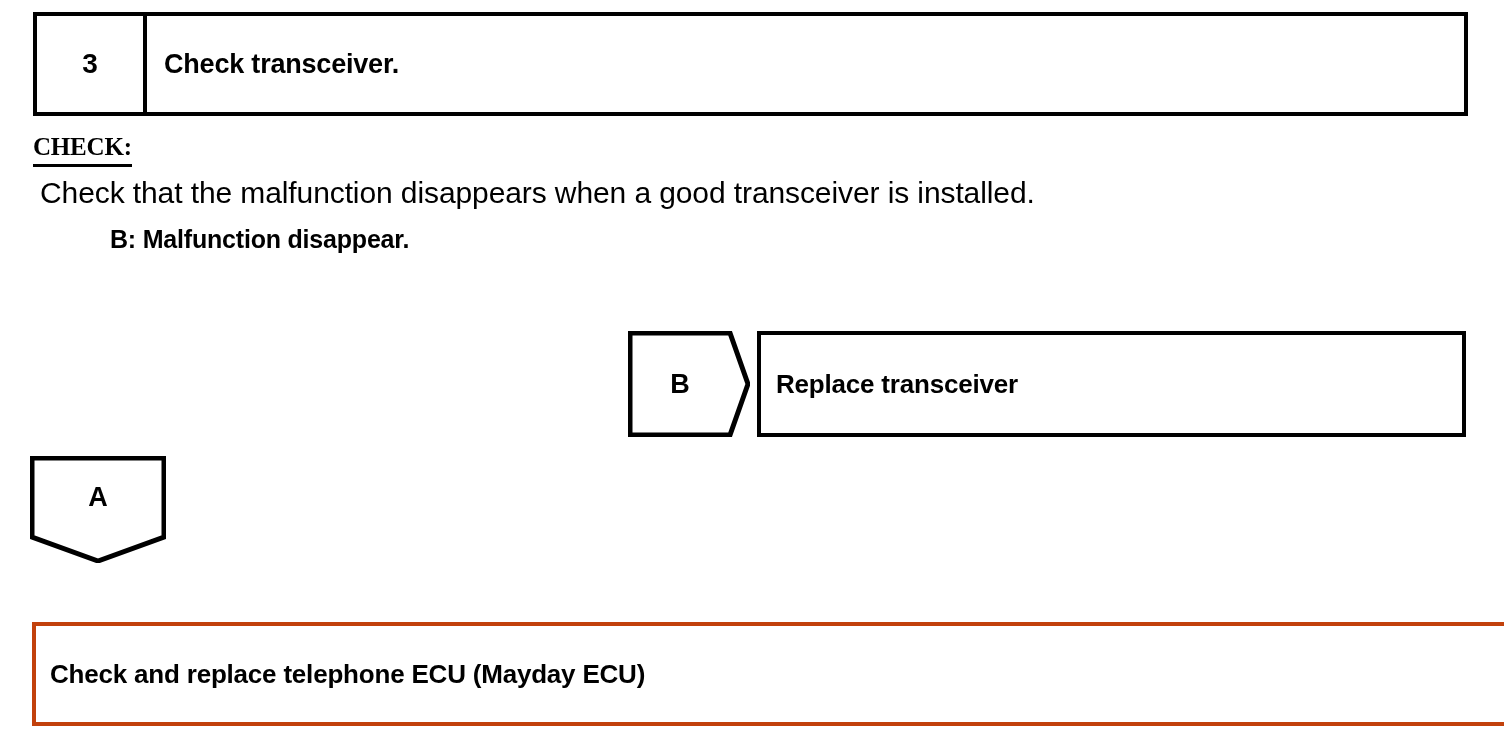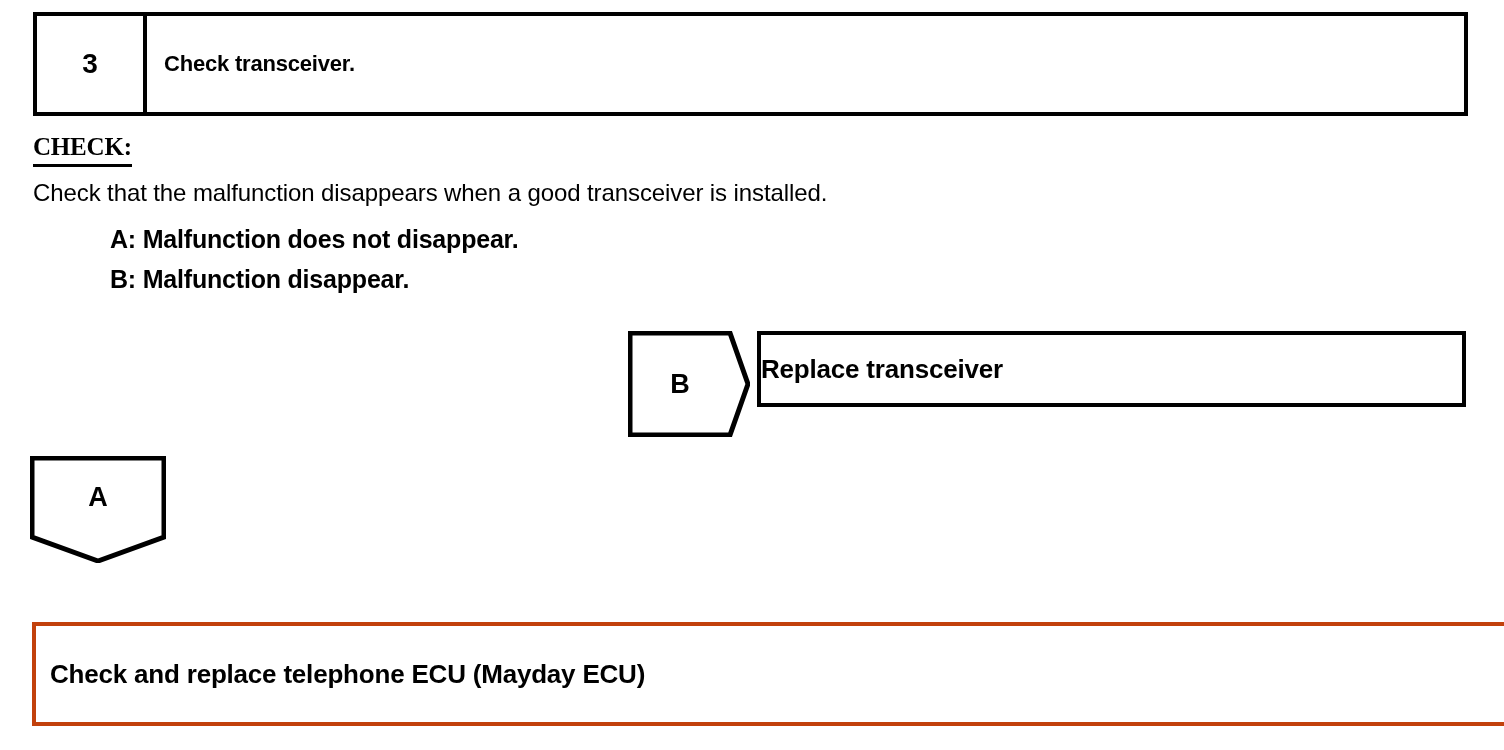--- a/index.html
+++ b/index.html
@@ -37,21 +37,21 @@
     justify-content: center;
     font-size: 28px;
     font-weight: bold;
   }
   .step-title-cell {
     flex: 1;
     display: flex;
     align-items: center;
     padding-left: 17px;
     box-sizing: border-box;
-    font-size: 22px;
+    font-size: 27px;
     font-weight: bold;
     letter-spacing: -0.2px;
   }
 
   
   .text-block {
     position: absolute;
     left: 33px;
     top: 130px;
     width: 1200px;
@@ -60,25 +60,26 @@
     font-size: 25px;
     font-weight: bold;
     line-height: 34px;
     display: inline-block;
     border-bottom: 3px solid #000;
     padding-bottom: 0px;
     letter-spacing: -0.2px;
     font-family: Liberation Serif, serif;
   }
   .body-line {
-    font-size: 24px;
+    font-size: 30px;
     font-weight: normal;
     line-height: 40px;
     letter-spacing: -0.1px;
     white-space: nowrap;
+    margin-left: 7px;
   }
   .result-line {
     font-size: 25px;
     font-weight: bold;
     line-height: 40px;
     margin-left: 77px;
     letter-spacing: -0.2px;
     white-space: nowrap;
   }
   .gap-after-label { height: 6px; }
@@ -120,25 +121,26 @@
     align-items: center;
     justify-content: center;
   }
 
   
   .action-box-right {
     position: absolute;
     left: 757px;
     top: 331px;
     width: 709px;
-    height: 76px;
+    height: 106px;
     border: 4px solid #000;
     box-sizing: border-box;
     display: flex;
     align-items: center;
+    padding-left: 15px;
     font-size: 26px;
     font-weight: bold;
     letter-spacing: -0.2px;
   }
 
   
   .pentagon-down {
     position: absolute;
     left: 30px;
     top: 456px;
@@ -175,21 +177,20 @@
   </div>
 </div>
 
 <div class="text-block">
   <div>
     <span class="label-underlined">CHECK:</span>
   </div>
   <div class="gap-after-label"></div>
   <div class="body-line">Check that the malfunction disappears when a good transceiver is installed.</div>
   <div class="gap-after-label"></div>
-  <div class="result-line">A: Malfunction does not disappear.</div>
   <div class="result-line">B: Malfunction disappear.</div>
 </div>
 
 <div class="pentagon-right">
   <svg viewBox="0 0 122 106" preserveAspectRatio="none">
     <polygon points="2,2 102,2 120,53 102,104 2,104" fill="#ffffff" stroke="#000000" stroke-width="5" stroke-linejoin="miter"></polygon>
   </svg>
 </div>
 <div class="shape-letter b-letter">B</div>
 

